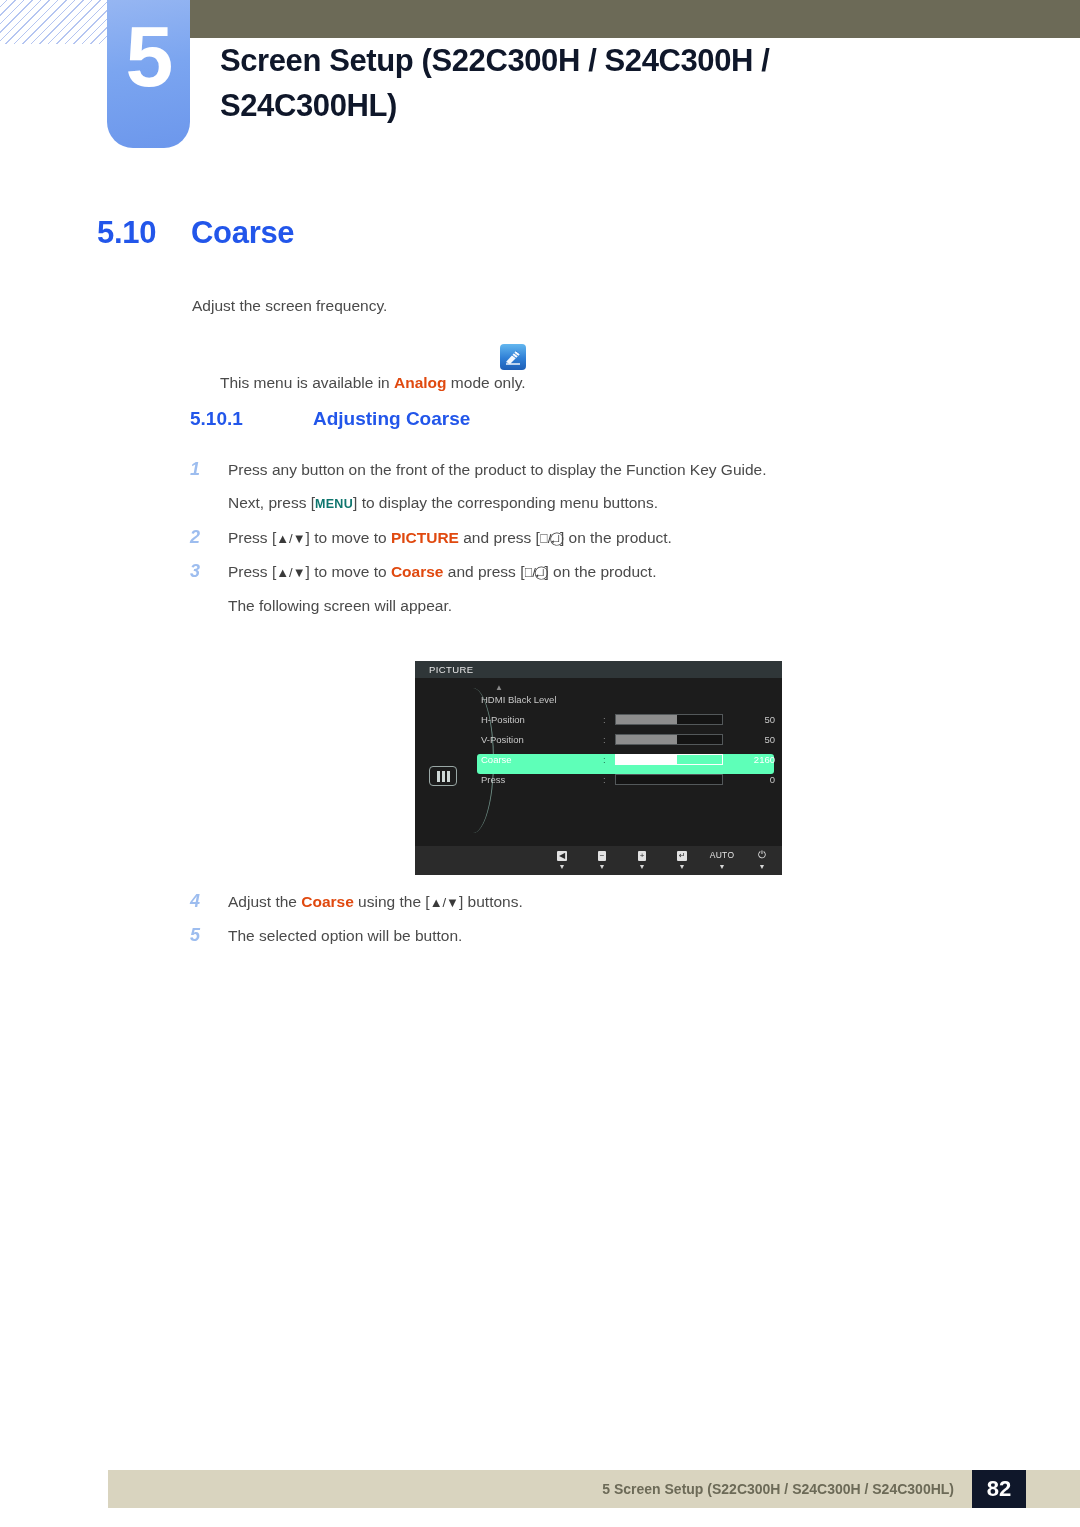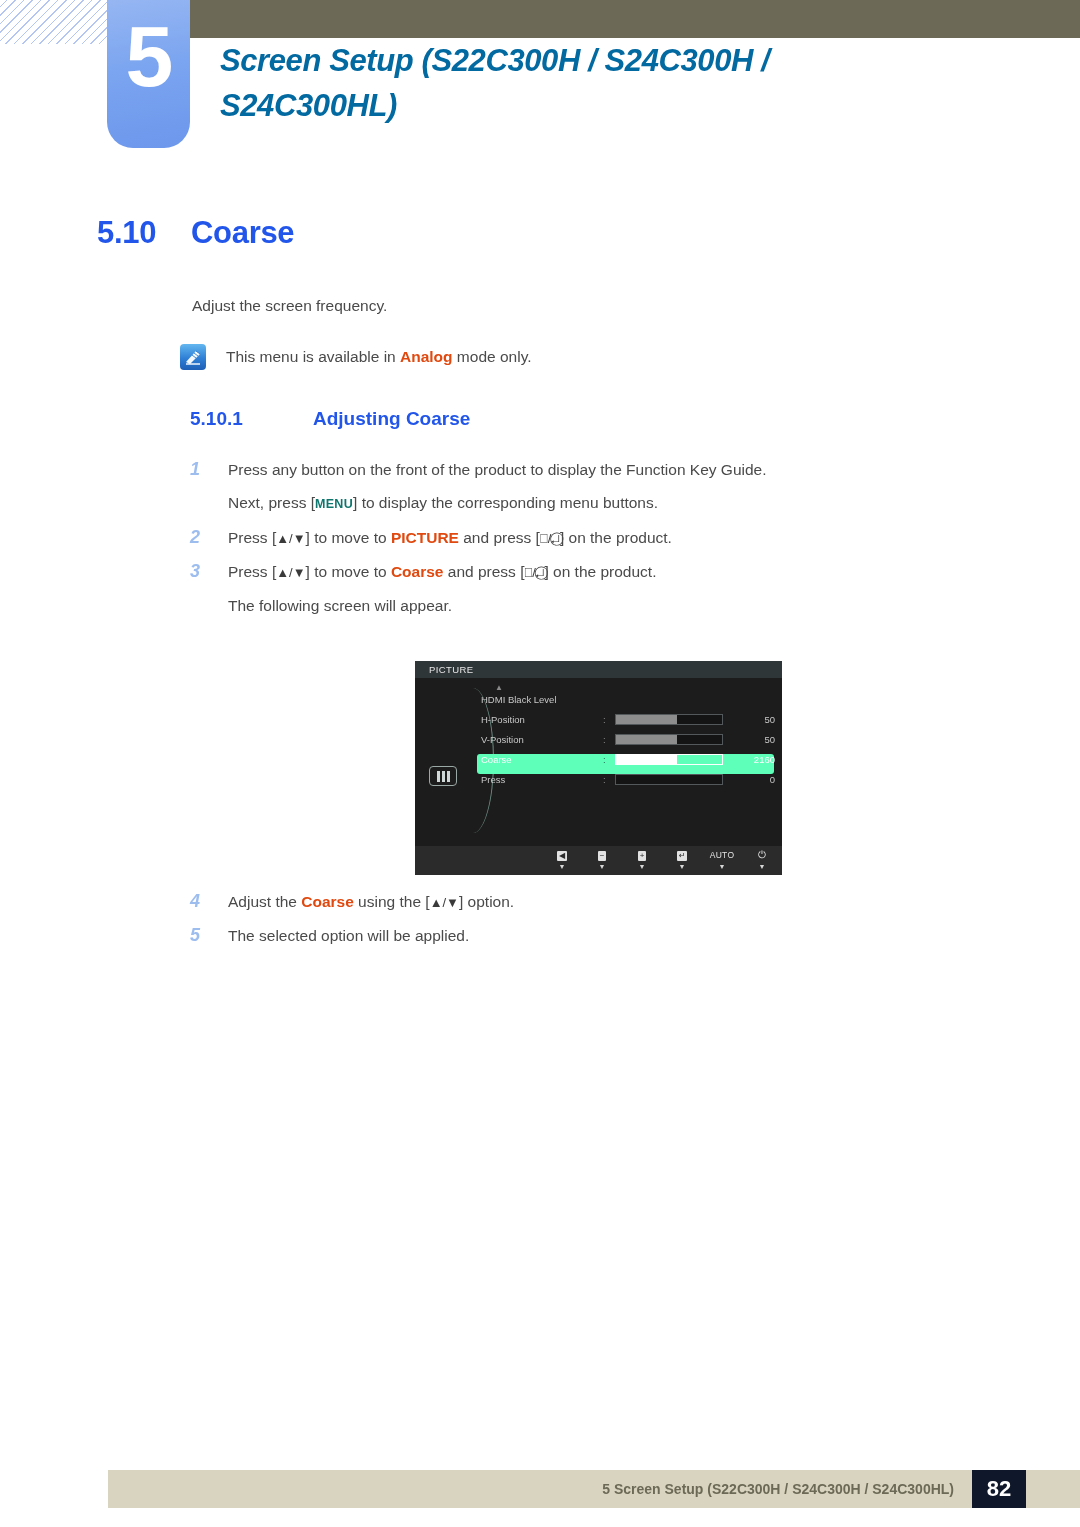--- a/index.html
+++ b/index.html
@@ -45,26 +45,25 @@
   .olive-bar {
     position: absolute;
     left: 190px; top: 0;
     right: 0; height: 38px;
     background: #6c6a57;
   }
   .chapter-title {
     position: absolute;
     left: 220px; top: 38px;
     width: 700px;
-    color: #0369a1;
+    color: #0f172a;
     font-size: 31px;
     font-weight: bold;
     line-height: 45px;
     letter-spacing: -0.4px;
-    font-style: italic;
   }
 
   
   .sec-head {
     position: absolute;
     left: 97px; top: 215px;
     display: flex;
     align-items: baseline;
     color: #2256ea;
     font-size: 31px;
@@ -76,23 +75,24 @@
 
   .intro {
     position: absolute;
     left: 192px; top: 297px;
     font-size: 15.5px;
     color: #4a4a4a;
   }
 
   .note {
     position: absolute;
-    left: 180px; top: 343px;
+    left: 200px; top: 343px;
     display: flex;
     align-items: flex-end;
+    flex-direction: column;
   }
   .note-icon {
     width: 26px; height: 26px;
     border-radius: 4px;
     background: linear-gradient(180deg, #63b7ef 0%, #2f7fd6 55%, #1f5fb6 100%);
     position: relative;
     flex: none;
     margin-top: 1px;
   }
   .note-icon svg { position: absolute; left: 3px; top: 3px; }
@@ -449,24 +449,24 @@
     <div class="osd-btn">
       <span class="ic">⏻</span>
       <span class="tri">▼</span>
     </div>
   </div>
 </div>
 
 <div class="steps" style="top:890px;">
   <div class="step">
     <span class="step-num">4</span>
-    <span class="step-txt"><span>Adjust the </span><span class="kw-orange">Coarse</span><span> using the [</span><span class="glyph">▲/▼</span><span>] option.</span></span>
+    <span class="step-txt"><span>Adjust the </span><span class="kw-orange">Coarse</span><span> using the [</span><span class="glyph">▲/▼</span><span>] buttons.</span></span>
   </div>
   <div class="step">
     <span class="step-num">5</span>
-    <span class="step-txt">The selected option will be applied.</span>
+    <span class="step-txt">The selected option will be button.</span>
   </div>
 </div>
 
 <div class="foot-bar">
   <div class="foot-text">5 Screen Setup (S22C300H / S24C300H / S24C300HL)</div>
   <div class="foot-page">82</div>
 </div>
 
 </body></html>

